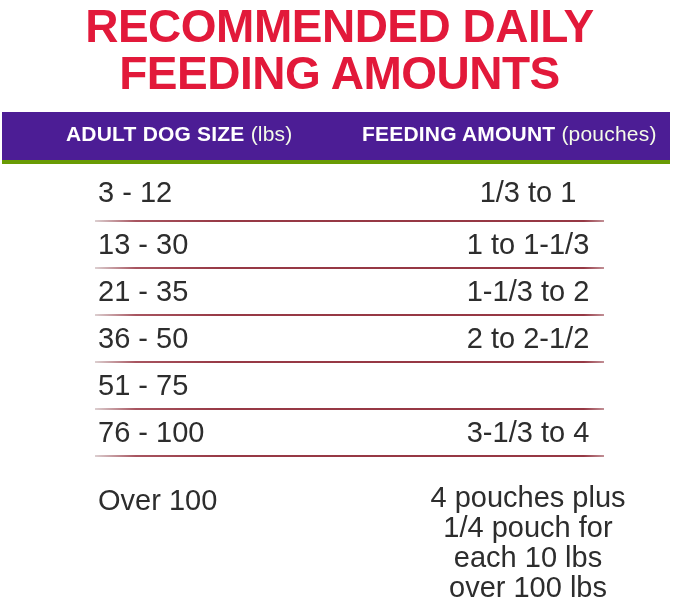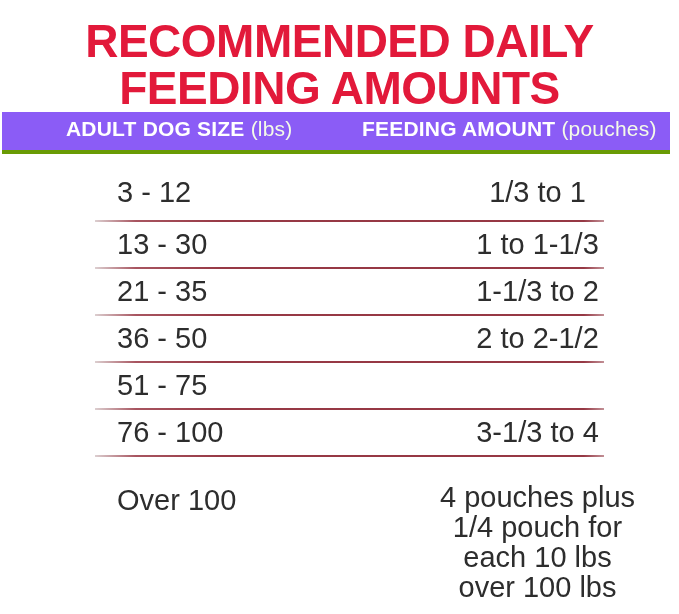--- a/index.html
+++ b/index.html
@@ -6,38 +6,38 @@
   body { font-family:"Liberation Sans", sans-serif; }
   .page {
     position:relative;
     width:679px;
     height:614px;
     background:#ffffff;
     overflow:hidden;
   }
   
   .title {
-    padding-top:18px;
+    padding-top:3px;
     text-align:center;
     color:#e2193a;
     font-weight:bold;
     font-size:46px;
     line-height:47px;
     letter-spacing:-0.5px;
   }
   .title span { display:block; }
 
   
   .header-bar {
     position:absolute;
     top:112px;
     left:2px;
     width:668px;
-    height:42px;
-    background:#8b5cf6;
+    height:52px;
+    background:#4c1d95;
     border-bottom:4px solid #699b04;
     box-sizing:border-box;
   }
   .header-col {
     position:absolute;
     top:46%;
     transform:translateY(-50%);
     color:#ffffff;
     font-size:21px;
     font-weight:bold;
@@ -49,21 +49,20 @@
   .unit { font-weight:normal; color:#f4fbe8; }
 
   
   .rows { position:absolute; top:163px; left:0; width:679px; }
   .row {
     display:flex;
     align-items:center;
     height:45px;
     font-size:29px;
     color:#2d2d2d;
-    padding-left:19px;
   }
   .row.first { height:57px; box-sizing:border-box; padding-top:2px; }
   .cell1 { flex:none; width:279px; padding-left:98px; box-sizing:content-box; }
   .cell2 { flex:1;text-align:center; }
   .sep {
     height:2px;
     margin-left:95px;
     width:509px;
     background:linear-gradient(90deg,
       #dccfd0 0%, #a85560 8%, #973945 25%, #963844 96%, #c29096 100%);

